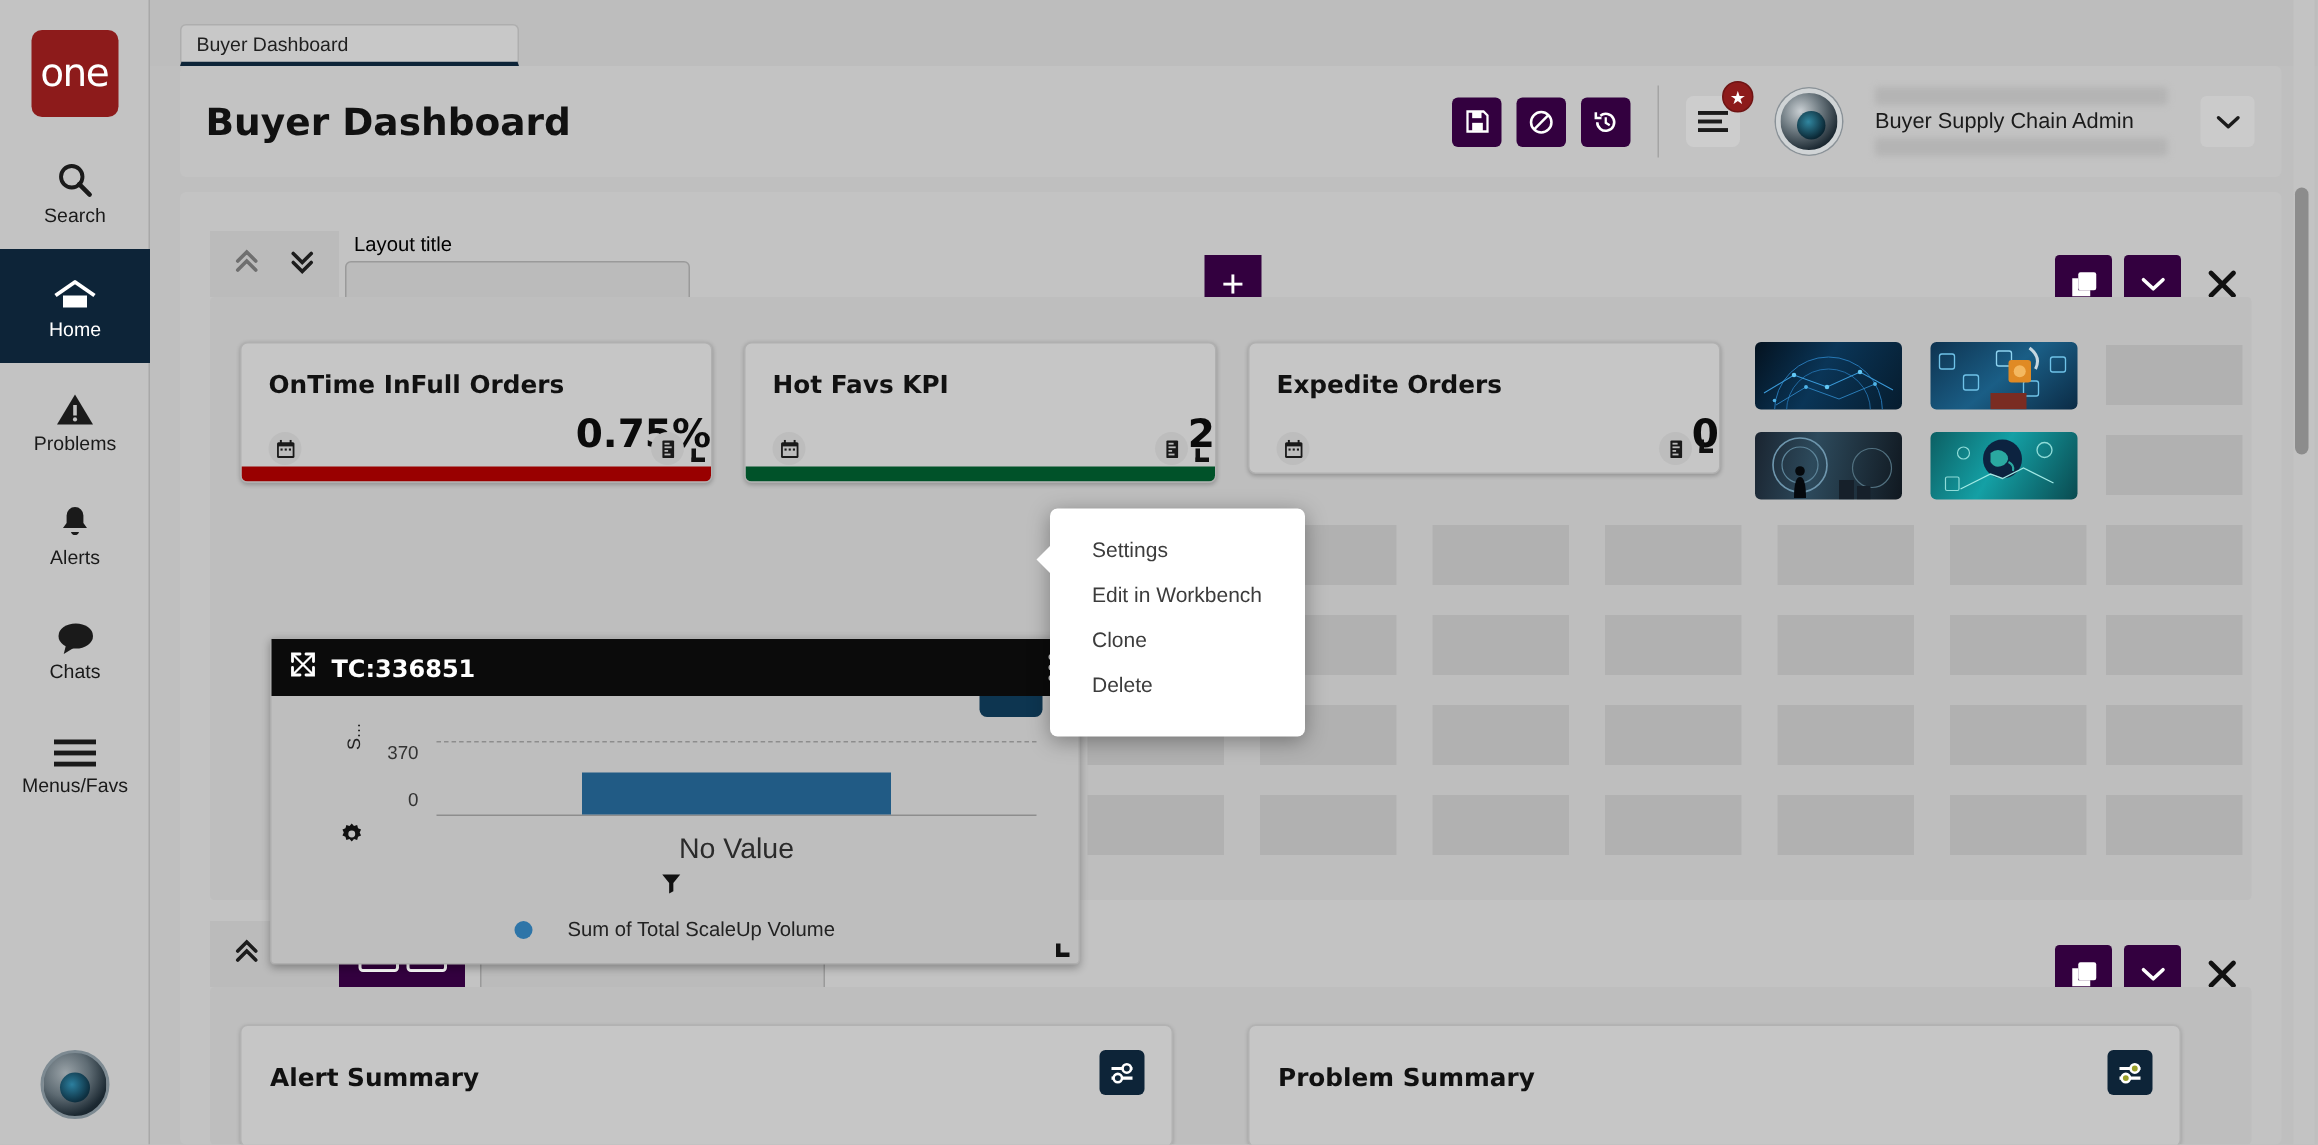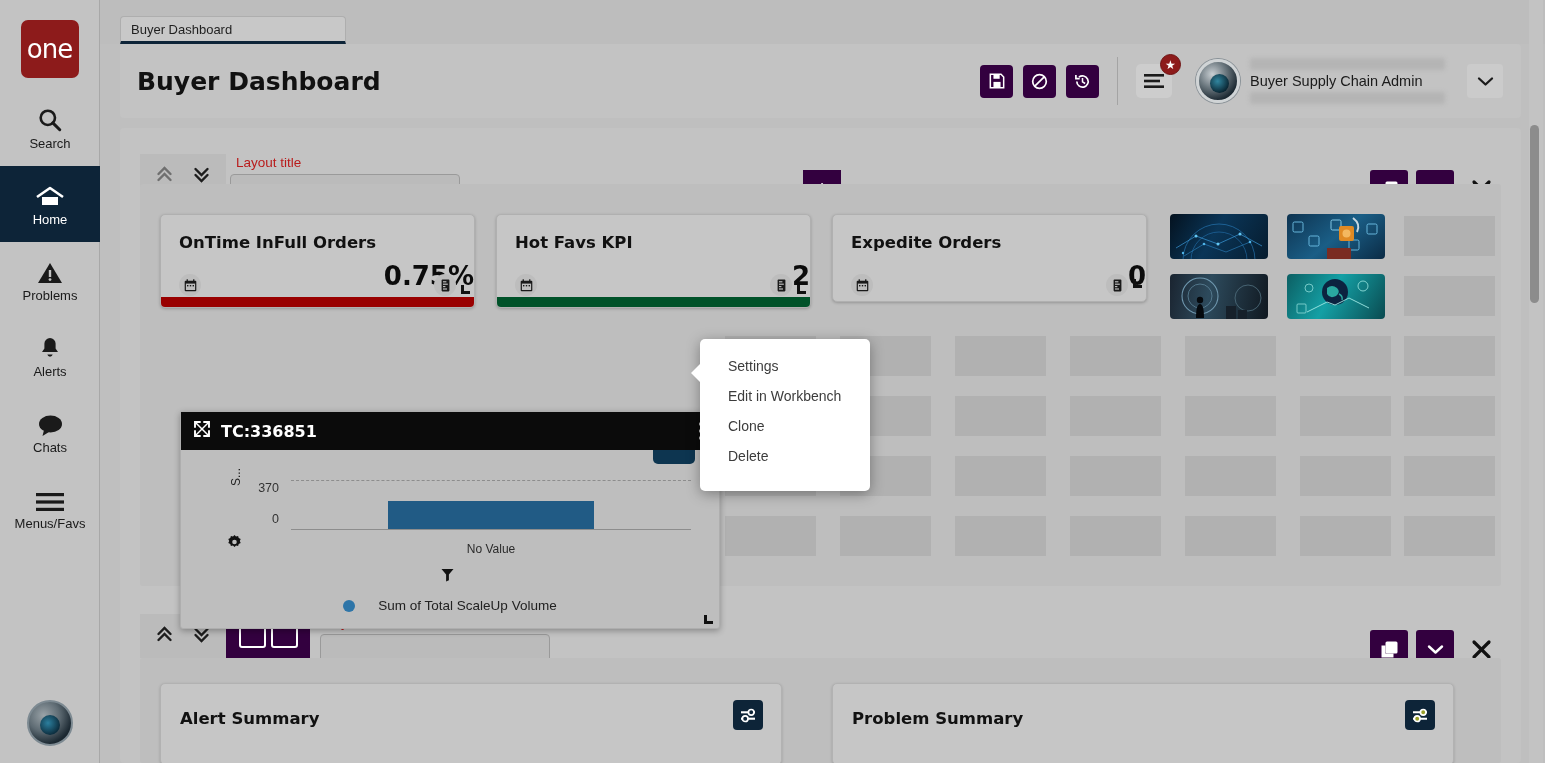--- a/index.html
+++ b/index.html
@@ -95,21 +95,21 @@
   #user-avatar {
     width: 44px; height: 44px; border-radius: 50%; margin-left: 14px;
     background: radial-gradient(circle at 35% 32%, #c9cfd3 0%, #6d7980 38%, #1d2a33 74%, #070c11 100%);
     border: 3px solid #d0d4d6; box-shadow: 0 0 0 1px #8a9298;
     position: relative; flex: none;
   }
   #user-avatar::after{
     content:""; position:absolute; left:11px; top:12px; width:19px; height:19px;
     border-radius:50%; background: radial-gradient(circle at 40% 38%, #31869f, #0a2633 72%);
   }
-  #user-block { width: 195px; }
+  #user-block { margin-left: 12px; width: 195px; }
   .redacted {
     height: 12px; background: #b4b4b4; border-radius: 2px;
     filter: blur(2.2px);
   }
   #user-role { font-size: 14.5px; color: #1b1b1b; padding: 3px 0; }
   #user-caret {
     width: 36px; height: 34px; background: #cbcbcb; border-radius: 4px;
     margin-left: 12px; display: flex; align-items: center; justify-content: center;
     cursor: pointer;
   }
@@ -129,21 +129,21 @@
   }
   .arrow-btn { cursor: pointer; }
   .layout-icon-btn {
     position: absolute; left: 106px; top: 26px; width: 84px; height: 44px;
     background: #33003f; display: flex; align-items: center;
     justify-content: center; gap: 5px; cursor: pointer;
   }
   .layout-icon-box {
     width: 27px; height: 24px; border: 2px solid #fff; border-radius: 3px;
   }
-  .lt-label { position: absolute; font-size: 13.5px; color: #b91c1c; }
+  .lt-label { position: absolute; font-size: 13.5px; color: #000000; }
   .lt-input {
     position: absolute; height: 30px; background: #bbbbbb;
     border: 1px solid #9a9a9a; border-radius: 4px;
   }
   .plus-btn {
     position: absolute; width: 38px; height: 38px; background: #33003f;
     display: flex; align-items: center; justify-content: center;
     color: #fff; font-size: 26px; cursor: pointer;
   }
   .right-ctl { position: absolute; display: flex; align-items: center; gap: 8px; }
@@ -237,21 +237,21 @@
   }
   #axis-line {
     position: absolute; left: 0; bottom: 0; width: 100%; height: 1px; background: #8d8d8d;
   }
   #data-bar {
     position: absolute; left: 97px; bottom: 1px; width: 206px; height: 28px;
     background: #215b85;
   }
   #x-label {
     position: absolute; left: 110px; top: 92px; width: 400px;
-    text-align: center; font-size: 12px; color: #2b2b2b;
+    text-align: center; font-size: 19px; color: #2b2b2b;
   }
   #series-name {
     position: absolute; left: 0; top: 118px; width: 100%;
     text-align: center; font-size: 14.5px; font-weight: bold; color: #0c0c0c;
     font-family: "DejaVu Sans", sans-serif;
   }
   #legend {
     position: absolute; left: 0; top: 148px; width: 100%;
     display: flex; align-items: center; justify-content: center; gap: 23px;
     font-size: 13.5px; color: #222;
@@ -479,21 +479,21 @@
       </div>
       <div class="rc-close">
         <svg width="21" height="21" viewBox="0 0 21 21">
             <line x1="3" y1="3" x2="18" y2="18" stroke="#111" stroke-width="3.2" stroke-linecap="round"></line>
             <line x1="18" y1="3" x2="3" y2="18" stroke="#111" stroke-width="3.2" stroke-linecap="round"></line>
           </svg>
       </div>
     </div>
   </div>
 
-  <div class="panel-area" style="left:20px; top:56px; width:1361px; height:402px">
+  <div class="panel-area" style="left:20px; top:70px; width:1361px; height:402px">
 
     <div class="kpi-card" style="left:20px; top:30px; width:315px">
       <div class="kpi-title">OnTime InFull Orders</div>
       <div class="kpi-value">0.75%</div>
       <div class="kpi-ico-l">
         <svg width="13" height="13" viewBox="0 0 13 13">
             <rect x="0.7" y="1.8" width="11.6" height="10.5" rx="1" fill="#1a1a1a"></rect>
             <rect x="1.9" y="4.6" width="9.2" height="6.4" fill="#bdbdbd"></rect>
             <rect x="2.6" y="0.3" width="1.3" height="3" fill="#1a1a1a"></rect>
             <rect x="9.1" y="0.3" width="1.3" height="3" fill="#1a1a1a"></rect>

